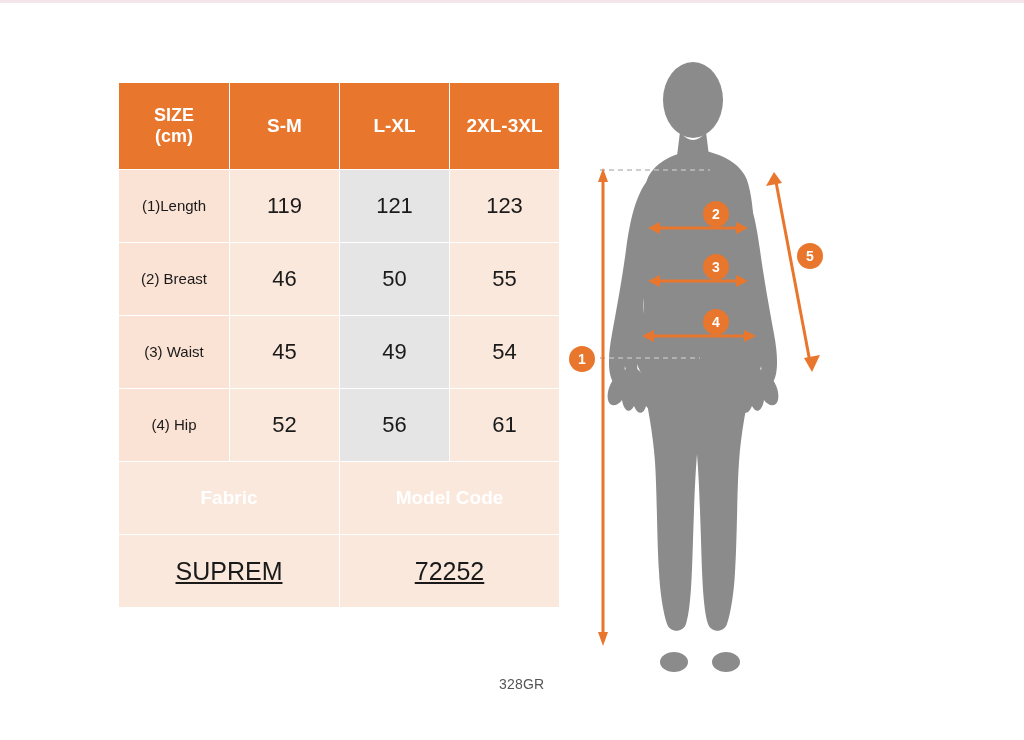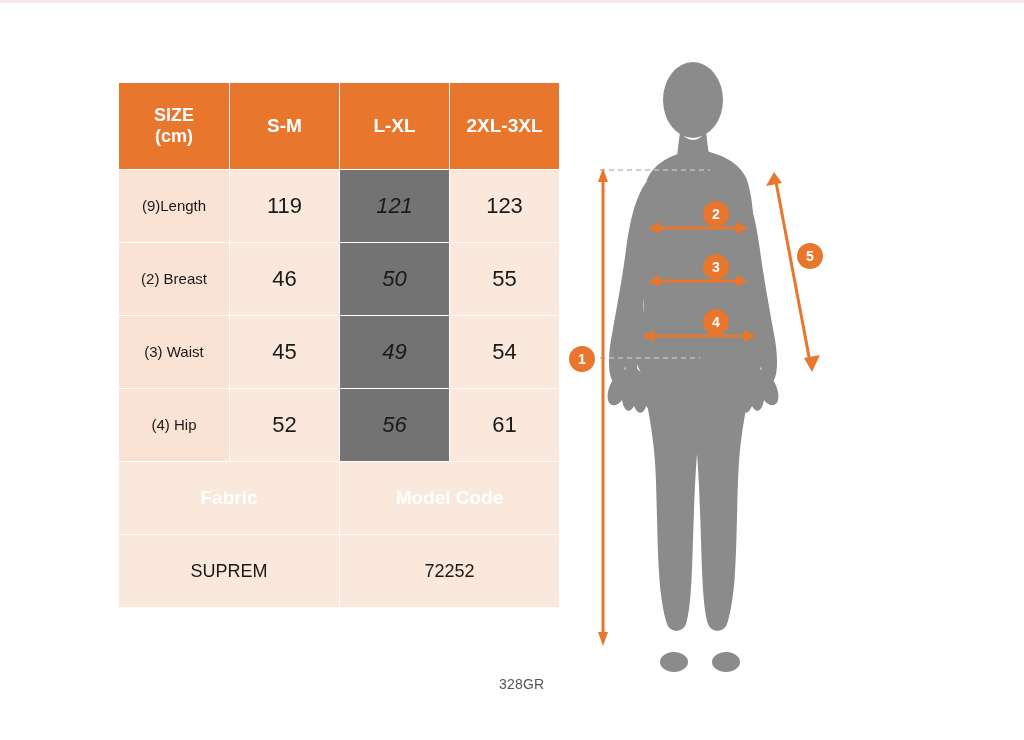--- a/index.html
+++ b/index.html
@@ -65,36 +65,36 @@
     background: #fae2d4;
     font-size: 15px;
     color: #1a1a1a;
     line-height: 1.2;
   }
   .size-table tbody td.value-cell {
     font-size: 22px;
     color: #1a1a1a;
   }
   .size-table tbody td.value-cell.alt {
-    background: #737373;
-    font-style: italic;
+    background: #e5e5e5;
   }
 
   .footer-head td {
     background: #e8762c;
     color: #ffffff;
     font-size: 19px;
     font-weight: bold;
     height: 62px;
   }
   .footer-val td {
     background: #fbe8dd;
-    font-size: 18px;
+    font-size: 25px;
     color: #1a1a1a;
     height: 62px;
+    text-decoration: underline;
   }
 
   .code-note {
     position: absolute;
     left: 499px;
     top: 676px;
     font-size: 14px;
     color: #555555;
     letter-spacing: 0.2px;
   }
@@ -144,21 +144,21 @@
           <span>SIZE</span><br>
           <span>(cm)</span>
         </th>
         <th class="col-val">S-M</th>
         <th class="col-val">L-XL</th>
         <th class="col-val">2XL-3XL</th>
       </tr>
     </thead>
     <tbody>
       <tr>
-        <td class="label-cell">(9)Length</td>
+        <td class="label-cell">(1)Length</td>
         <td class="value-cell">119</td>
         <td class="value-cell alt">121</td>
         <td class="value-cell">123</td>
       </tr>
       <tr>
         <td class="label-cell">(2) Breast</td>
         <td class="value-cell">46</td>
         <td class="value-cell alt">50</td>
         <td class="value-cell">55</td>
       </tr>

